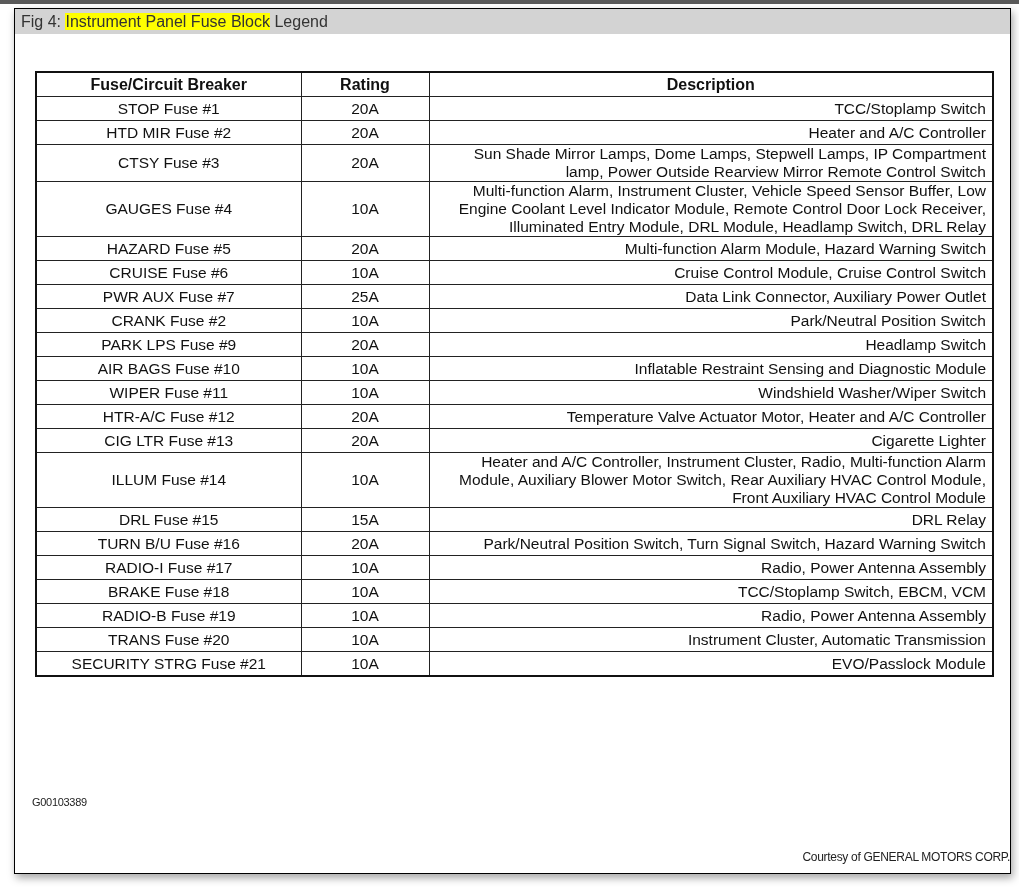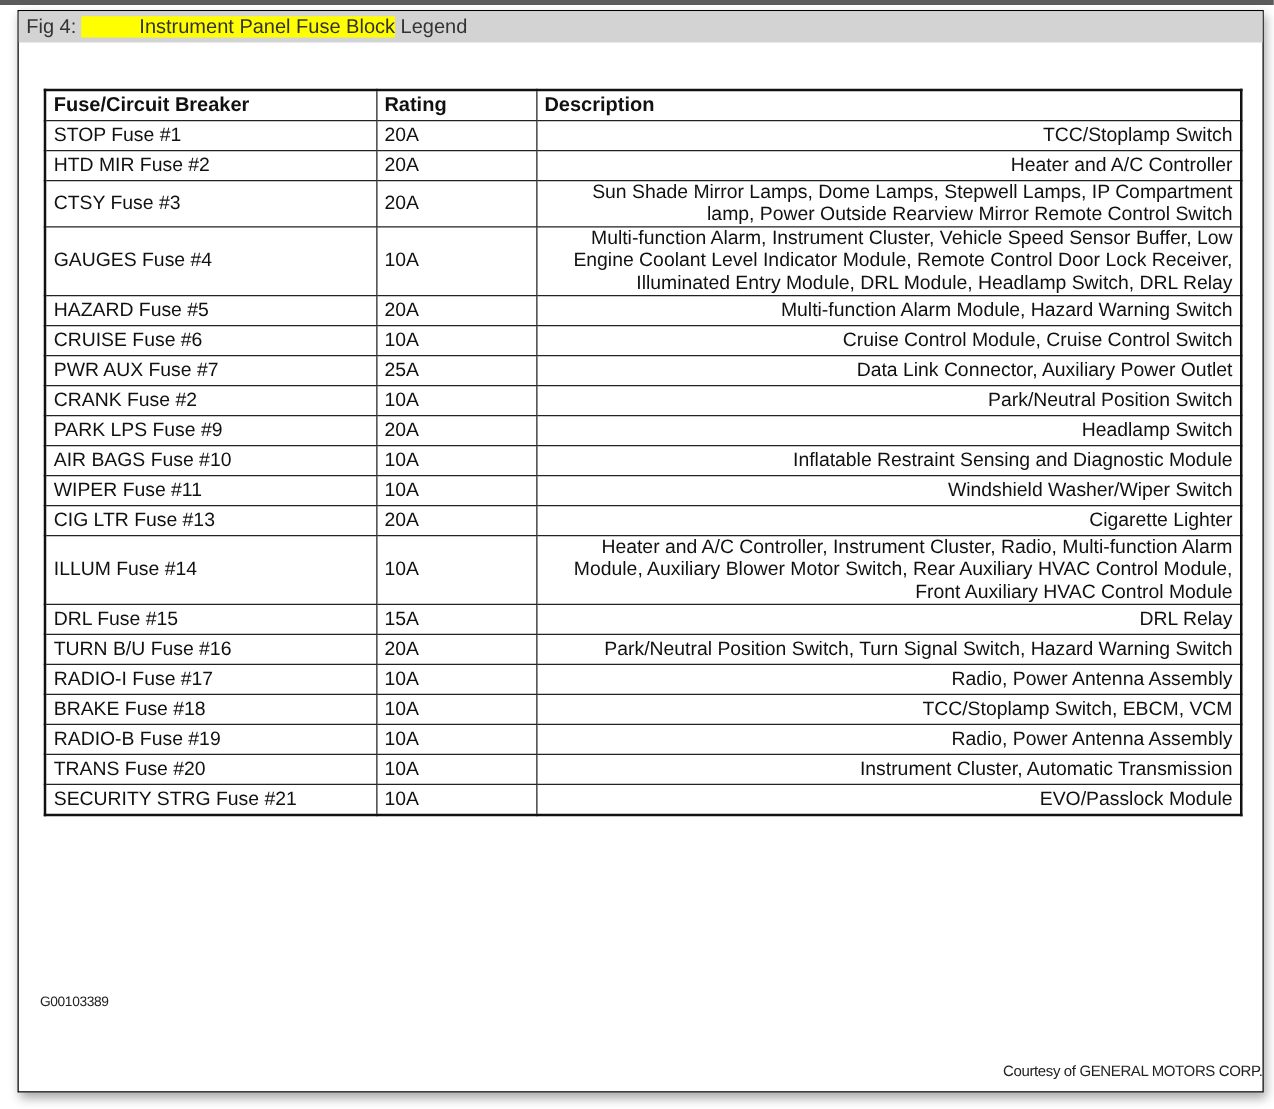--- a/index.html
+++ b/index.html
@@ -19,37 +19,37 @@
       box-shadow: 2px 4px 8px rgba(0,0,0,0.35);
       box-sizing: border-box;
     }
     .caption-bar {
       position: absolute; left: 0; top: 0; right: 0; height: 25px;
       background: #d3d3d3;
       font-size: 16px; color: #333; line-height: 25px;
       padding-left: 6px;
       white-space: nowrap;
     }
-    .caption-bar .hl { background: #ffff00; color: #333; padding-left: 46px; }
+    .caption-bar .hl { background: #ffff00; color: #333; }
     table.fuse {
       position: absolute; left: 20px; top: 62px;
       width: 959px;
       border-collapse: collapse;
       font-size: 15.5px; color: #111;
       border: 2px solid #111;
     }
     table.fuse th, table.fuse td {
       border: 1.5px solid #222;
       padding: 0 6px;
       vertical-align: middle;
       line-height: 18px;
     }
     table.fuse th { font-weight: bold; font-size: 16px; height: 23px; }
     table.fuse td { height: 23px; }
-    table.fuse td.name, table.fuse td.rating, table.fuse th { text-align: left; }
+    table.fuse td.name, table.fuse td.rating, table.fuse th { text-align: center; }
     table.fuse td.desc { text-align: right; padding-left: 12px; }
     col.c1 { width: 265px; }
     col.c2 { width: 128px; }
     .fig-id {
       position: absolute; left: 17px; top: 787px;
       font-size: 11px; color: #222; letter-spacing: -0.3px;
     }
     .courtesy {
       position: absolute; left: 0; right: 0; top: 841px;
       text-align: right; font-size: 12px; color: #222;
@@ -127,20 +127,25 @@
           <td class="name">AIR BAGS Fuse #10</td>
           <td class="rating">10A</td>
           <td class="desc">Inflatable Restraint Sensing and Diagnostic Module</td>
         </tr>
         <tr>
           <td class="name">WIPER Fuse #11</td>
           <td class="rating">10A</td>
           <td class="desc">Windshield Washer/Wiper Switch</td>
         </tr>
         <tr>
+          <td class="name">HTR-A/C Fuse #12</td>
+          <td class="rating">20A</td>
+          <td class="desc">Temperature Valve Actuator Motor, Heater and A/C Controller</td>
+        </tr>
+        <tr>
           <td class="name">CIG LTR Fuse #13</td>
           <td class="rating">20A</td>
           <td class="desc">Cigarette Lighter</td>
         </tr>
         <tr>
           <td class="name">ILLUM Fuse #14</td>
           <td class="rating">10A</td>
           <td class="desc">Heater and A/C Controller, Instrument Cluster, Radio, Multi-function Alarm Module, Auxiliary Blower Motor Switch, Rear Auxiliary HVAC Control Module, Front Auxiliary HVAC Control Module</td>
         </tr>
         <tr>

